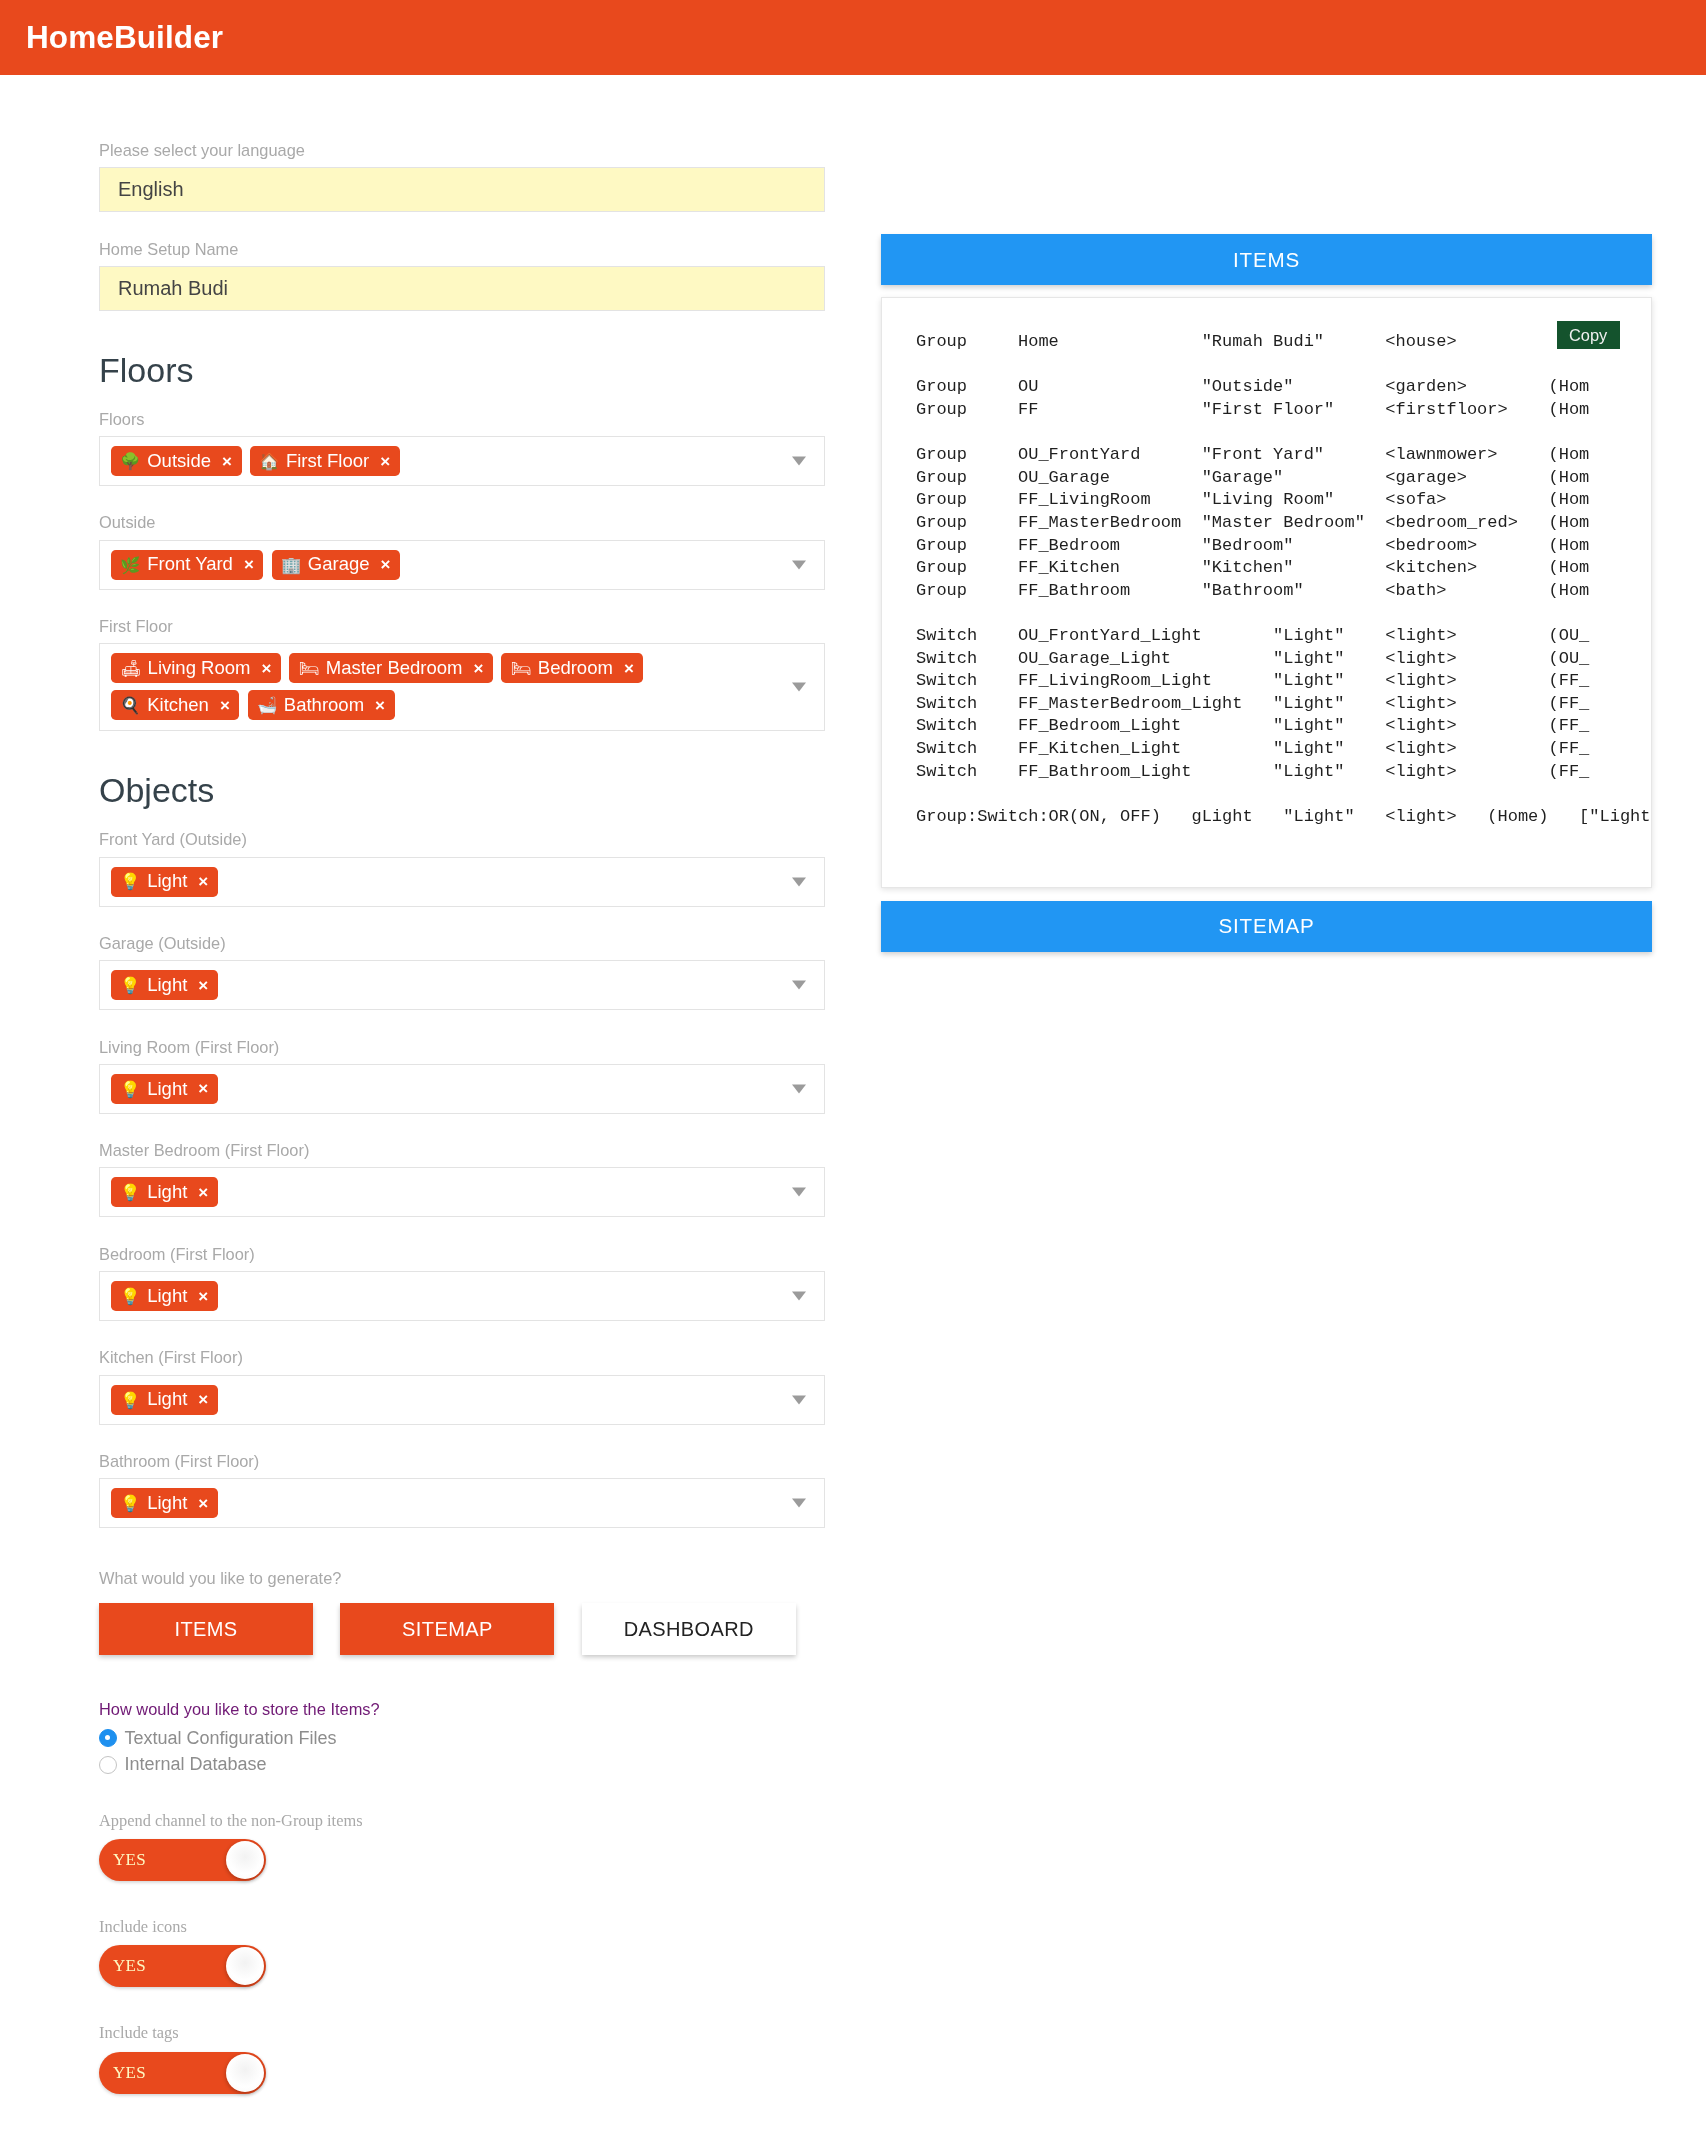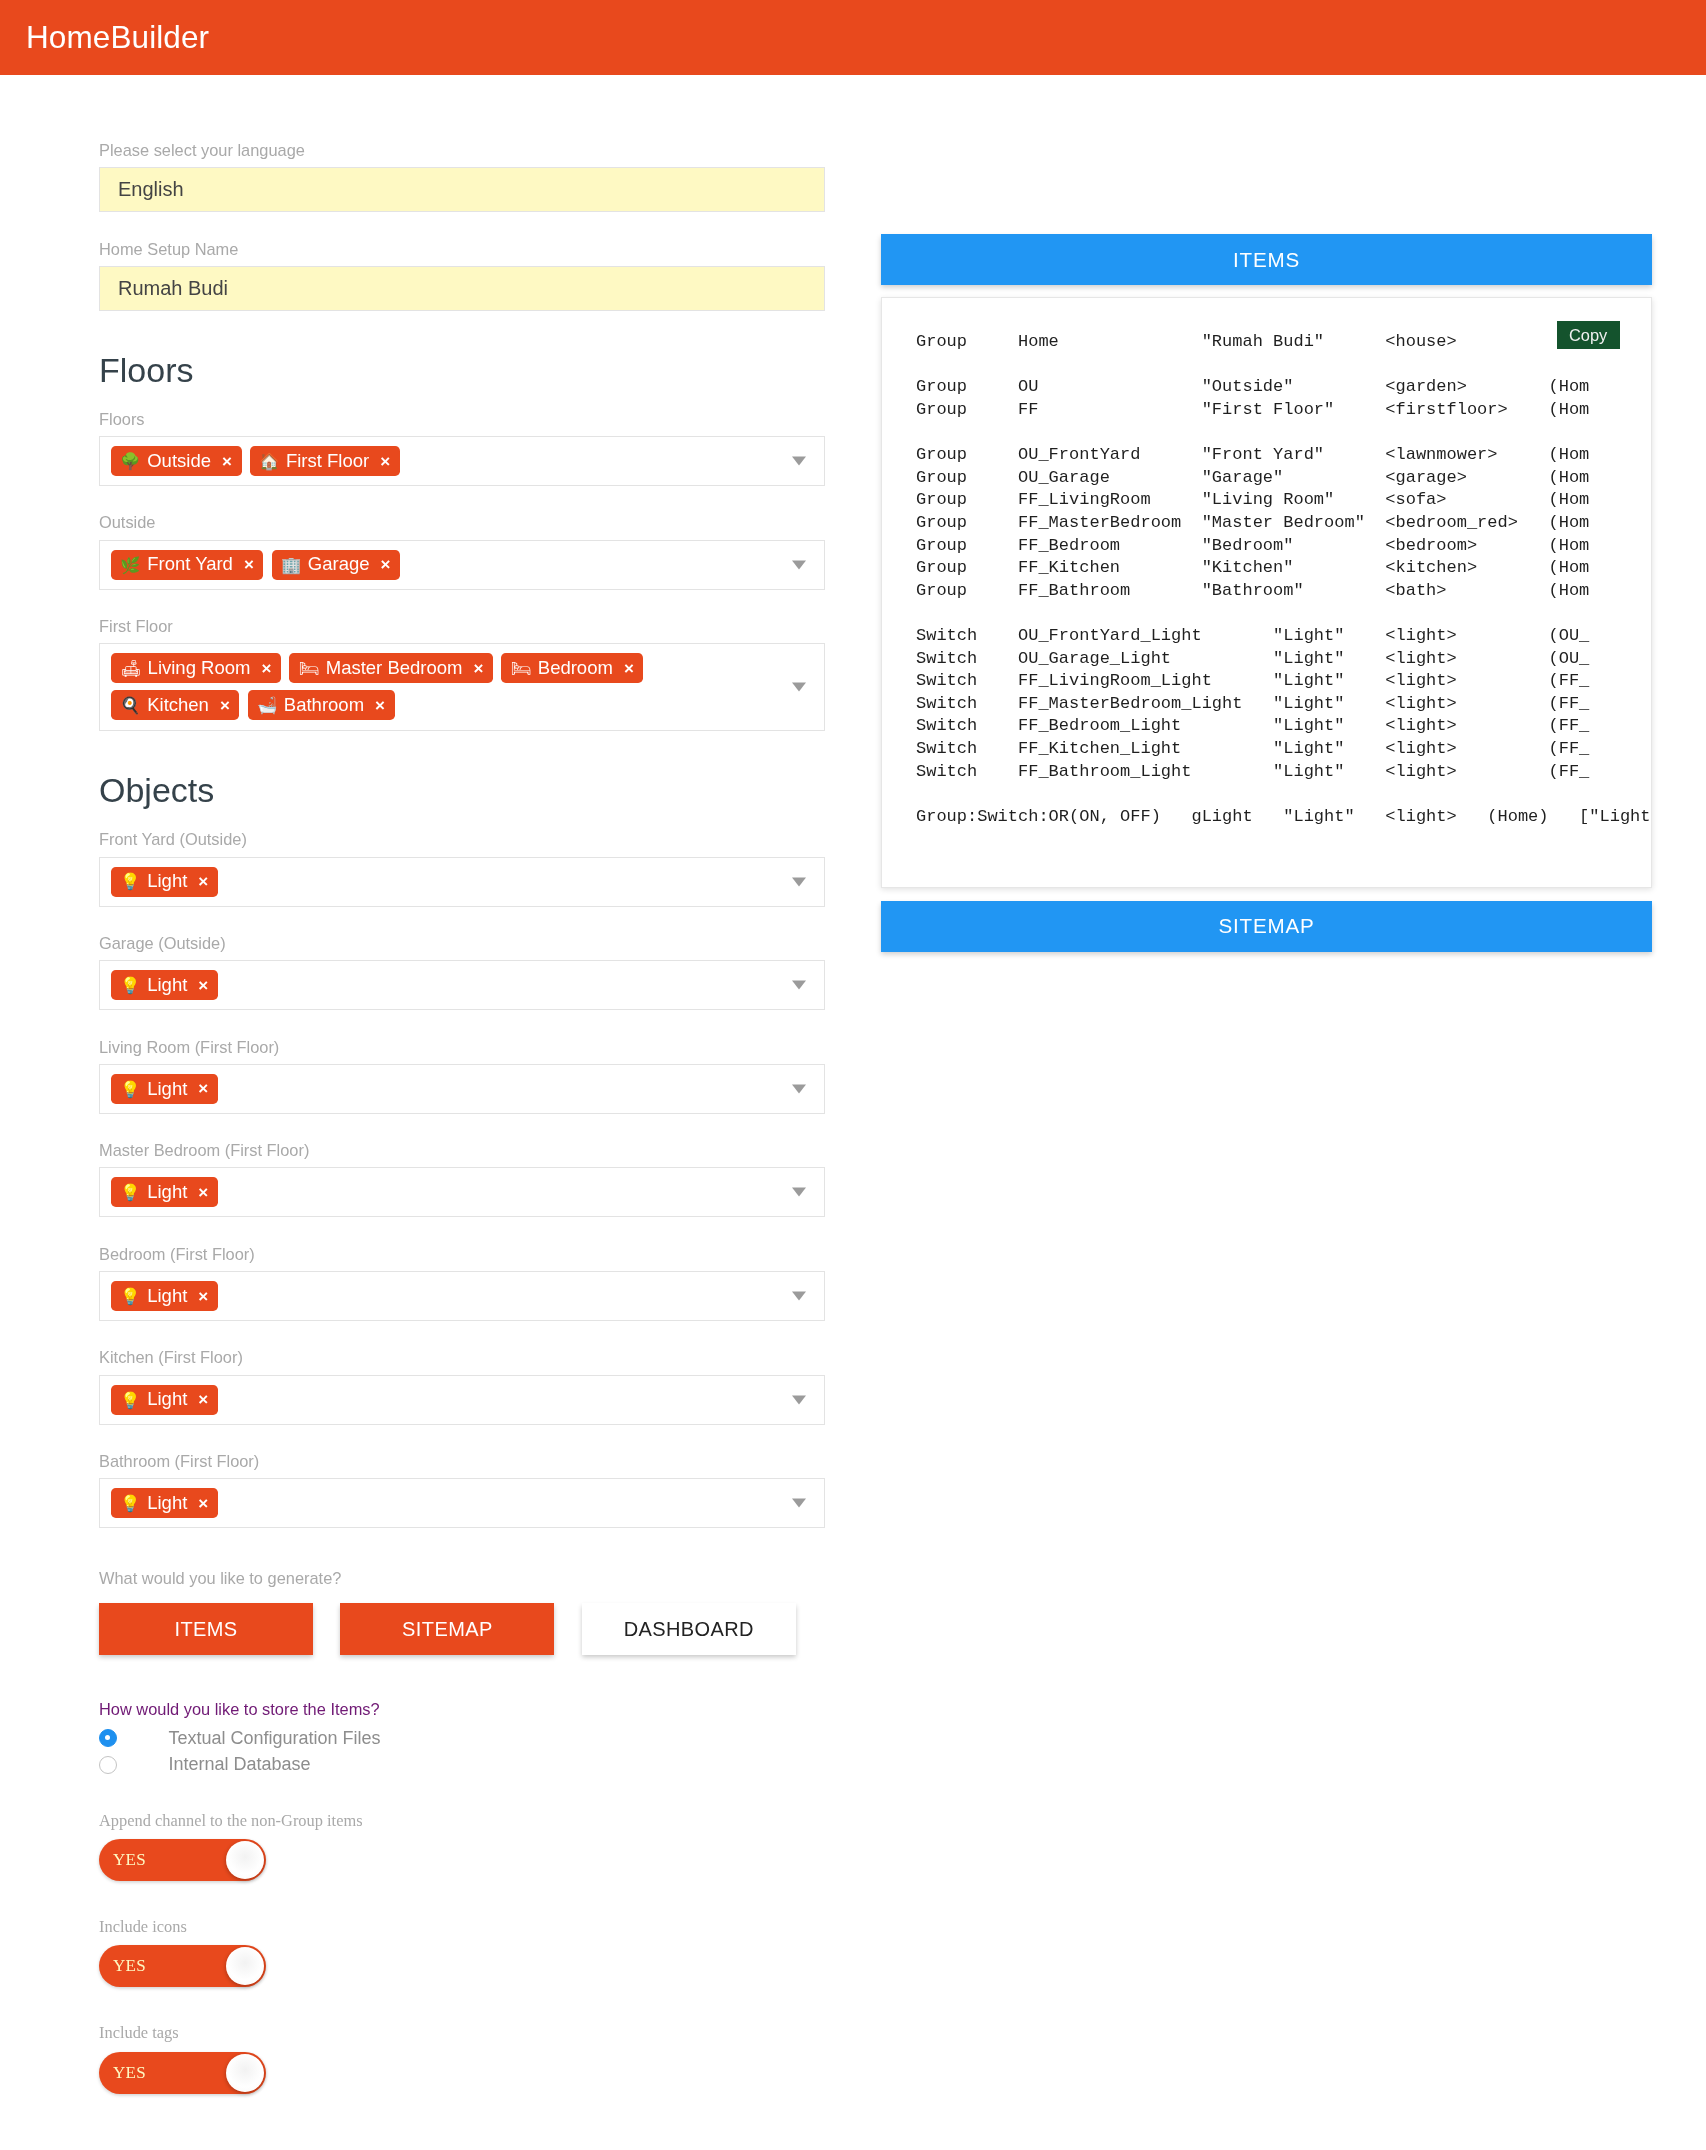--- a/index.html
+++ b/index.html
@@ -17,21 +17,21 @@
   .appbar {
     height: 75px;
     background: #e8491d;
     display: flex;
     align-items: center;
     padding-left: 26px;
   }
   .appbar-title {
     color: #ffffff;
     font-size: 31.5px;
-    font-weight: normal;
+    font-weight: bold;
     letter-spacing: 0.1px;
   }
 
   
   .page {
     display: flex;
     align-items: flex-start;
     padding: 0;
   }
   .col-left {
@@ -137,21 +137,21 @@
     letter-spacing: 0.4px;
     box-shadow: 0 2.7px 4.8px rgba(0,0,0,0.22);
     cursor: pointer;
     border: none;
   }
   .btn-primary { background:#e8491d; color:#ffffff; }
   .btn-outline { background:#ffffff; color:#222222; min-width: 214px; }
 
   
   .store-label { color:#701a75; font-size:16.4px; margin: 45px 0 8.2px 0; }
-  .radio-row { display:flex; align-items:center; margin-bottom: 5.5px; gap: 44px; }
+  .radio-row { display:flex; align-items:center; margin-bottom: 5.5px; }
   .radio {
     width: 18px; height: 18px; border-radius: 50%;
     border: 1.4px solid #c4c4c4; background:#fff;
     margin-right: 7.5px; flex: none; position: relative;
   }
   .radio.checked {
     border: 1.4px solid #1e90ef;
     background: #1e90ef;
   }
   .radio.checked::after {

